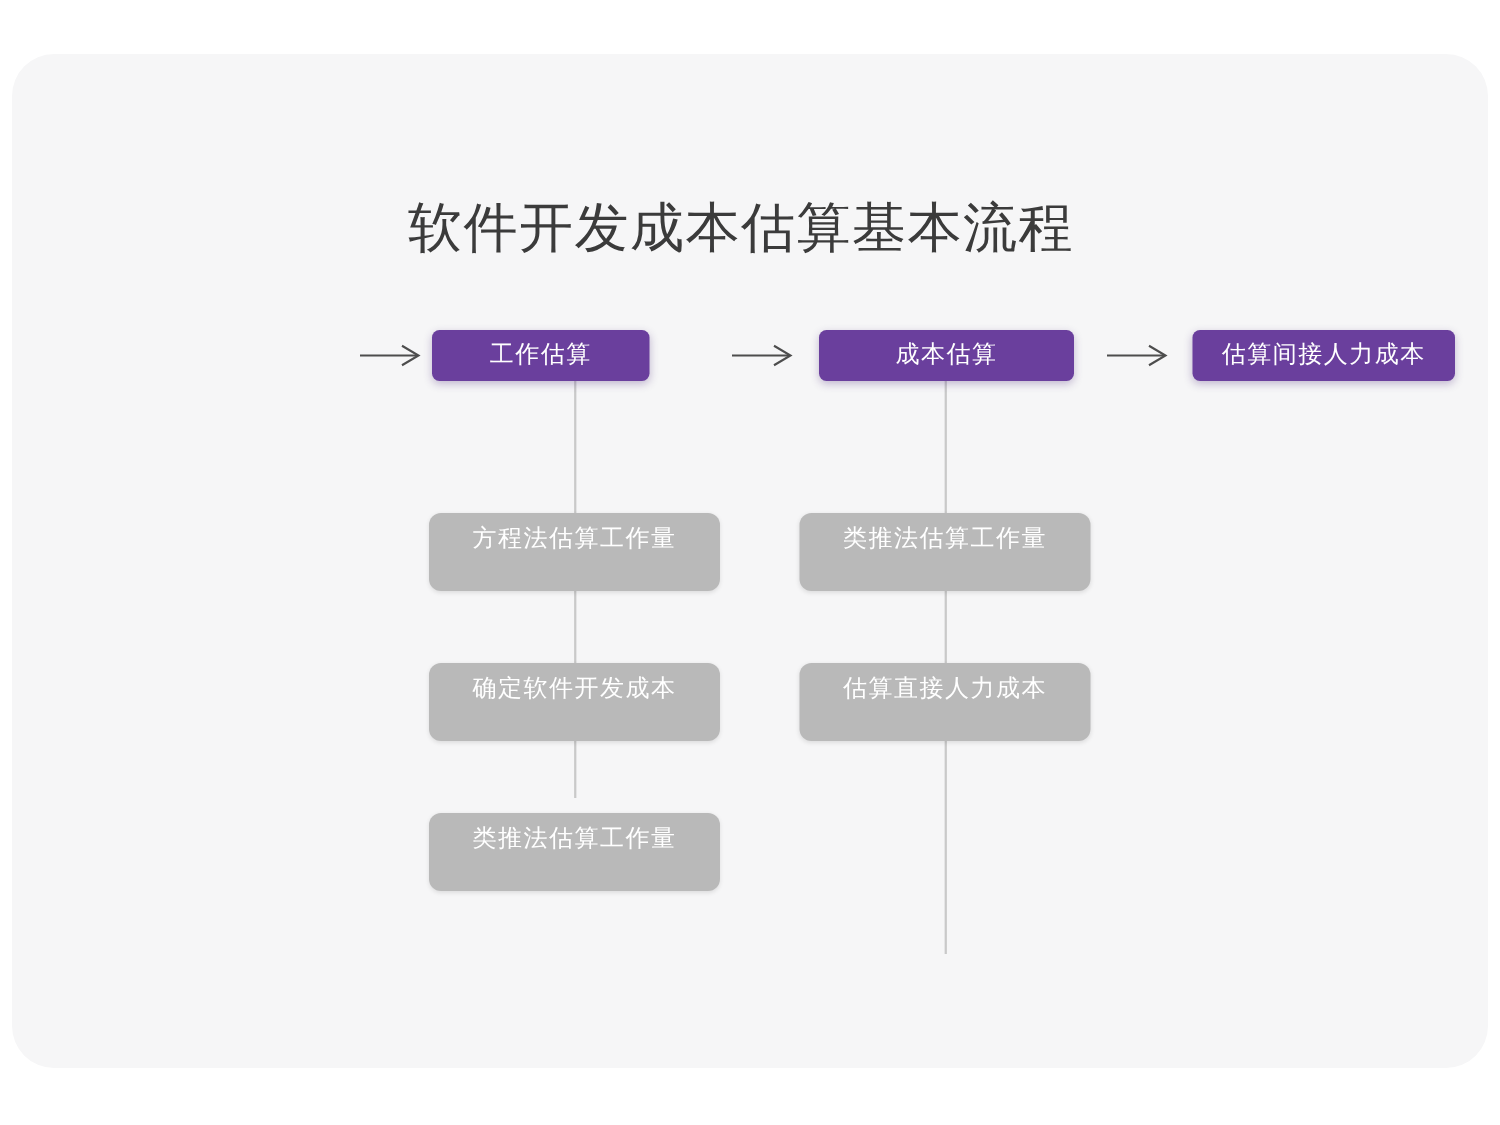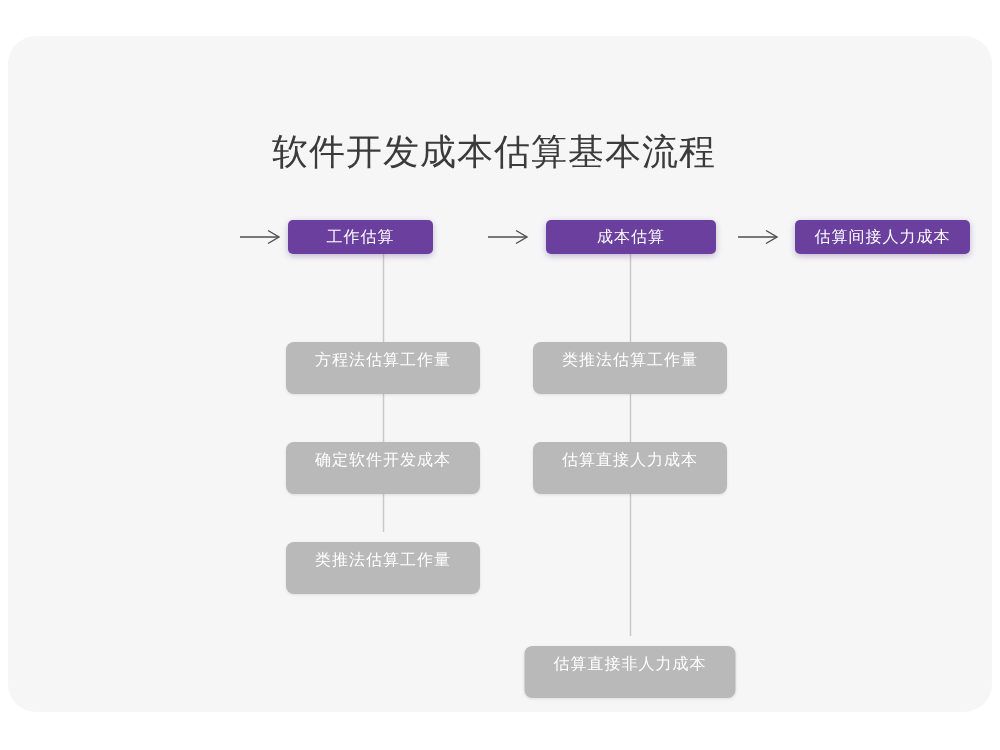--- a/index.html
+++ b/index.html
@@ -106,16 +106,15 @@
     <div class="node main" style="left:280px;width:145px">工作估算</div>
     <div class="node main" style="left:538px;width:170px">成本估算</div>
     <div class="node main" style="left:787px;width:175px">估算间接人力成本</div>
 
     <div class="node sub col-work" style="top:278px">方程法估算工作量</div>
     <div class="node sub col-work" style="top:378px">确定软件开发成本</div>
     <div class="node sub col-work" style="top:478px">类推法估算工作量</div>
 
     <div class="node sub col-cost" style="top:278px">类推法估算工作量</div>
     <div class="node sub col-cost" style="top:378px">估算直接人力成本</div>
-    <div class="node sub col-cost" style="top:582px">估算直接非人力成本</div>
 
   </div>
 </div>
 
 </body></html>

